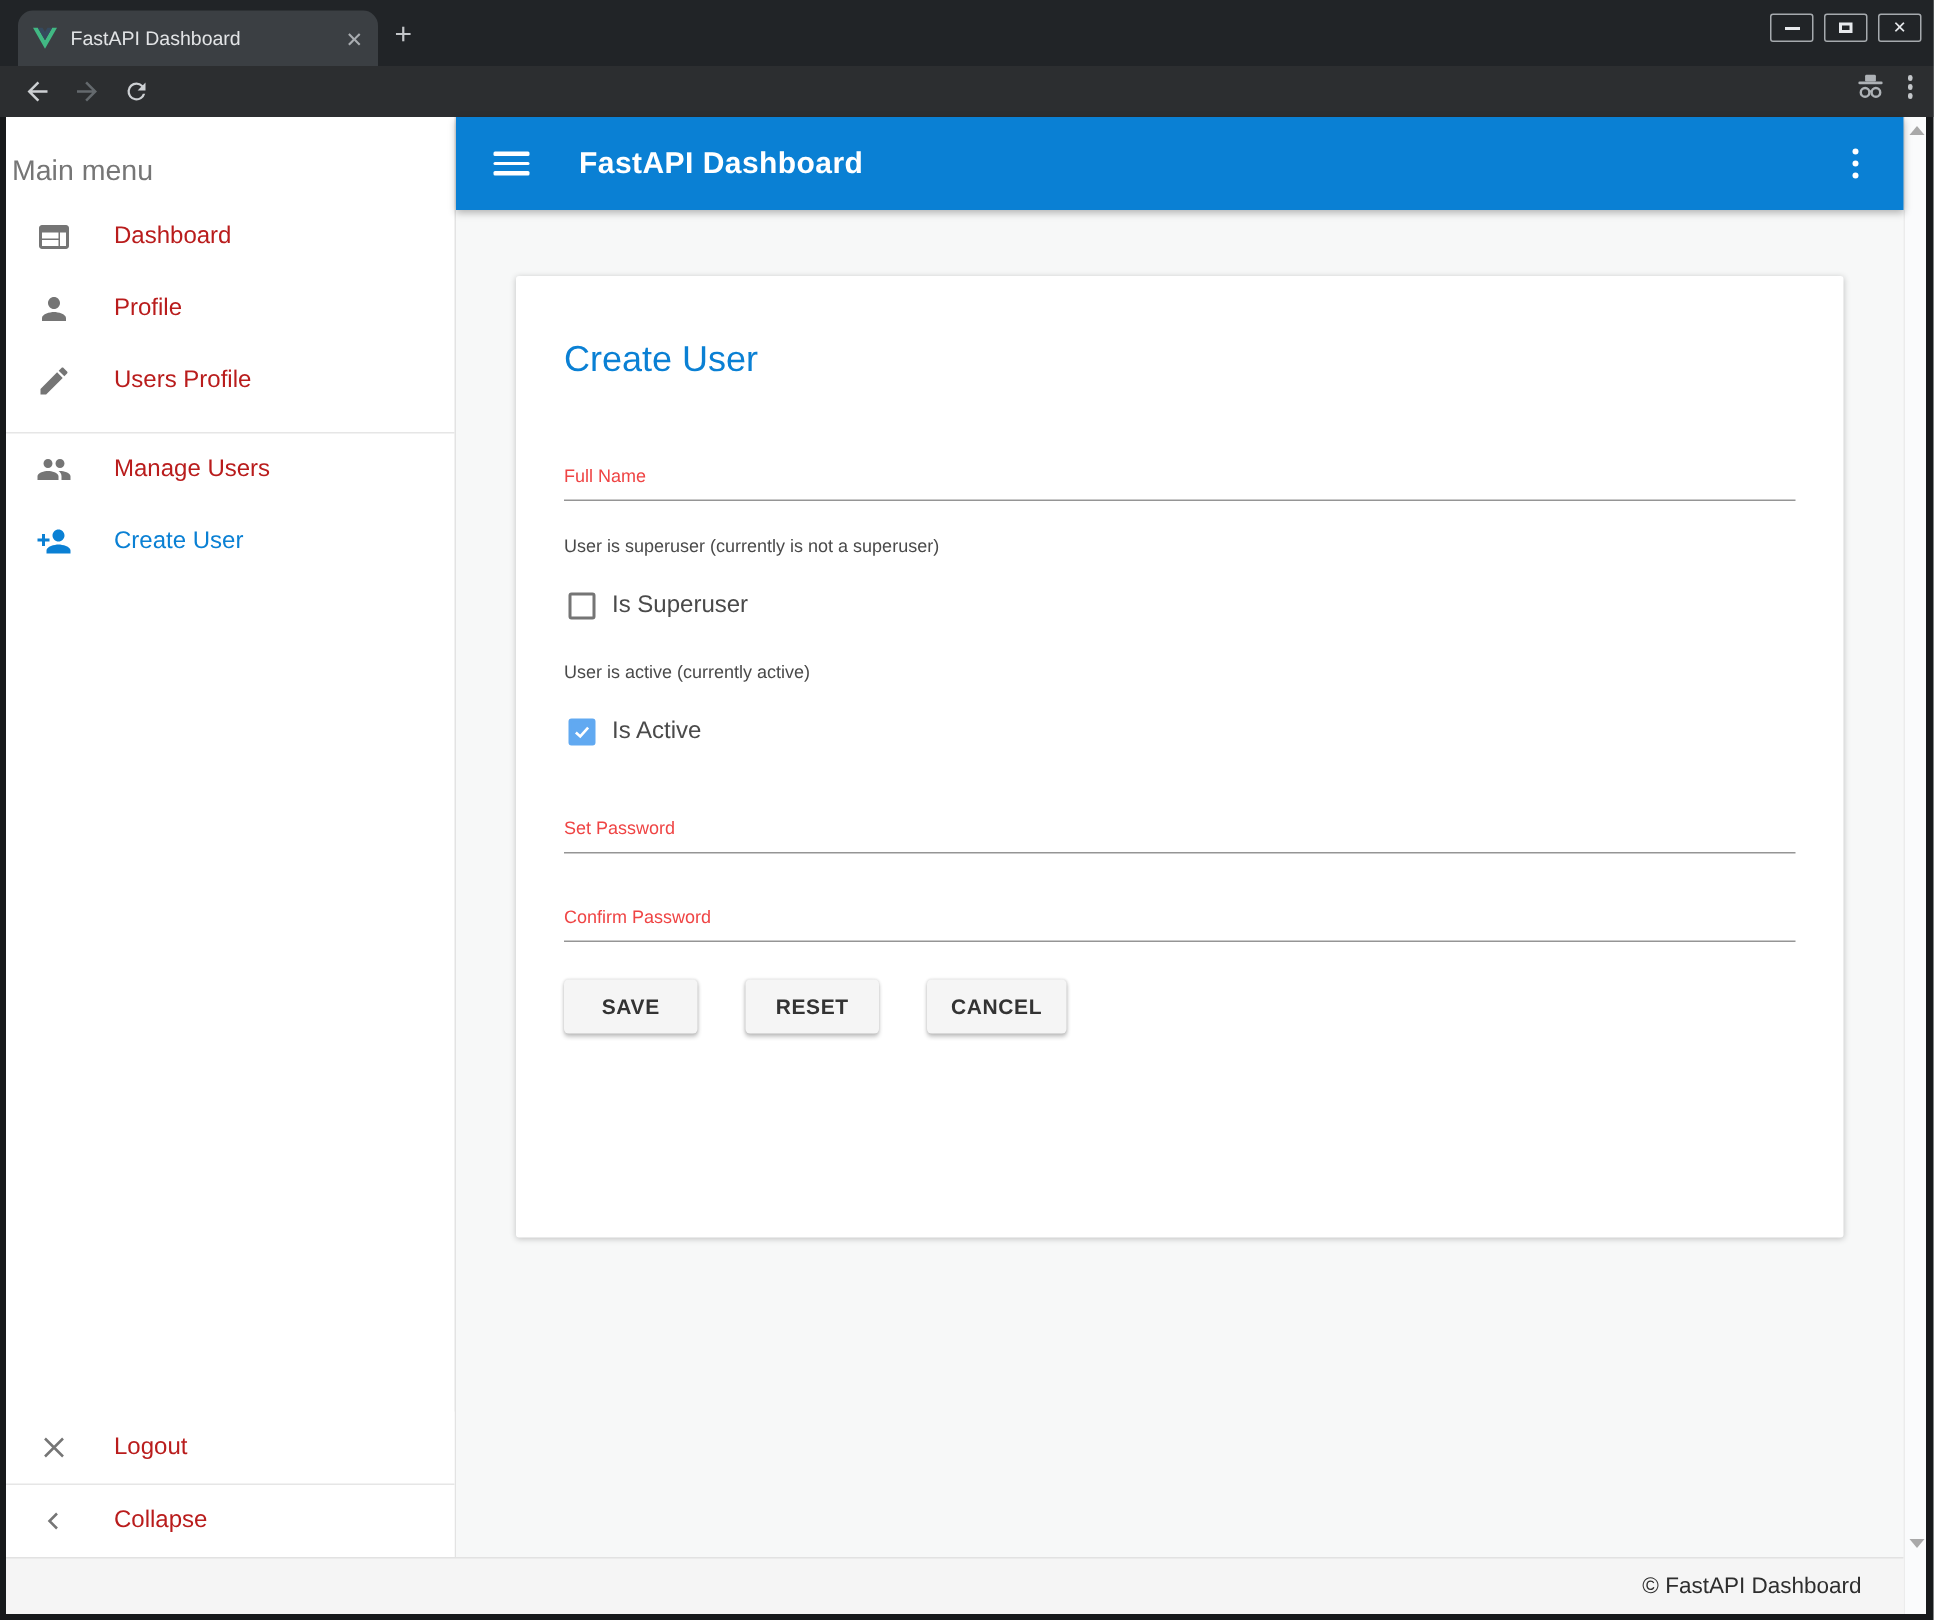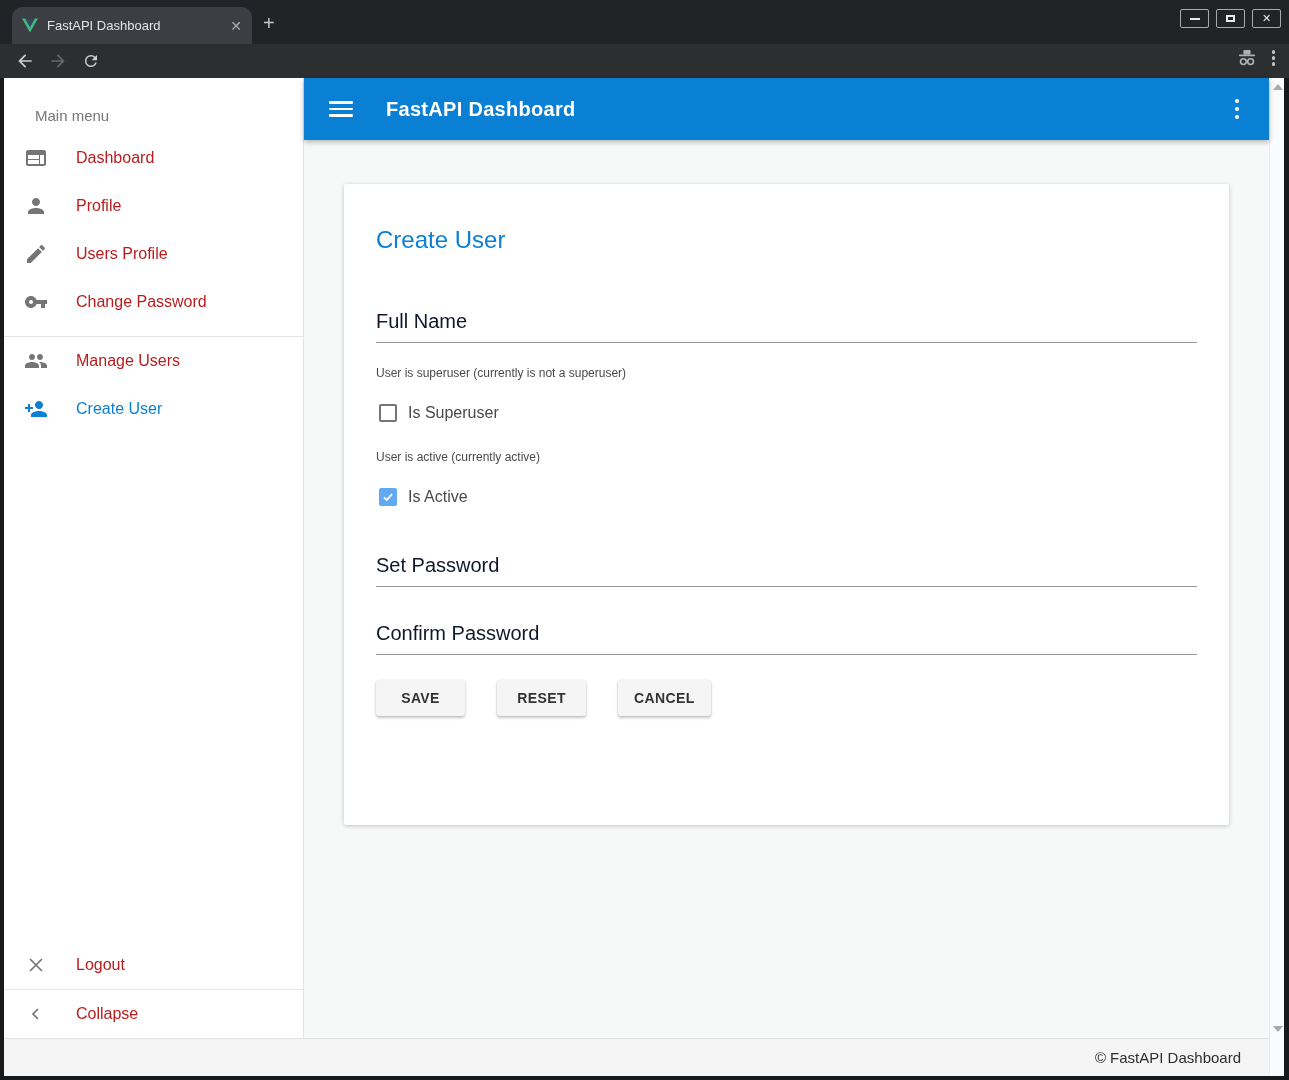--- a/index.html
+++ b/index.html
@@ -37,22 +37,22 @@
   .scrollbar { position:absolute; right:0; top:0; bottom:0; width:15px; background:#fafbfc;
                border-left:1px solid #ececec; }
   .sb-arrow { position:absolute; left:3px; width:0; height:0; border-left:5px solid transparent;
               border-right:5px solid transparent; }
   .sb-up   { top:6px;    border-bottom:6px solid #a9a9a9; }
   .sb-down { bottom:44px; border-top:6px solid #a9a9a9; }
 
   
   #sidebar { position:absolute; left:0; top:0; width:300px; height:960px; background:#ffffff;
              border-right:1px solid #e3e3e3; padding-top:18px; }
-  .side-header { height:38px; display:flex; align-items:center; padding-left:31px;
-                 font-size:15px; color:#767676; }
+  .side-header { height:38px; display:flex; align-items:center; padding-left:4px;
+                 font-size:19px; color:#767676; }
   .side-item { height:48px; display:flex; align-items:center; padding-left:20px; cursor:pointer; }
   .side-item .ico { width:24px; height:24px; }
   .side-item .lbl { margin-left:28px; font-size:16px; color:#b91c1c; }
   .side-item.active .lbl { color:#0a80d4; }
   .side-divider { border-top:1px solid #e6e6e6; margin-top:10px; }
   #sidebar-bottom { position:absolute; left:0; bottom:0; width:299px; background:#fff; }
   #sidebar-bottom .side-divider { margin-top:0; }
 
   
   #appbar { position:absolute; left:300px; top:0; width:965px; height:62px; background:#0a80d4;
@@ -61,21 +61,21 @@
   .burger i { height:2.5px; background:#fff; border-radius:1px; }
   .appbar-title { color:#fff; font-size:20px; font-weight:bold; margin-left:33px; letter-spacing:.3px; }
   .kebab-light { margin-left:auto; margin-right:30px; display:flex; flex-direction:column; gap:3.5px; }
   .kebab-light i { width:4.5px; height:4.5px; border-radius:50%; background:#fff; }
 
   
   #card { position:absolute; left:340px; top:106px; width:885px; height:641px; background:#fff;
           border-radius:2px; box-shadow:0 1px 4px rgba(0,0,0,.22); padding:0 32px; z-index:2; }
   .card-title { margin-top:42px; font-size:24px; color:#0a80d4; font-weight:400; }
   .mfield { border-bottom:1px solid #959595; padding-bottom:9px; }
-  .mfield .plabel { font-size:20px; color:#0f172a; }
+  .mfield .plabel { font-size:12px; color:#ef4444; }
   .f-fullname { margin-top:56px; }
   .f-email    { margin-top:40px; }
   .f-setpw    { margin-top:48px; }
   .f-confpw   { margin-top:35px; }
   .hint { font-size:12px; color:#4a4a4a; }
   .h-super  { margin-top:23px; }
   .h-active { margin-top:28px; }
   .cbrow { display:flex; align-items:center; margin-top:24px; }
   .cbox { width:18px; height:18px; border:2px solid #757575; border-radius:2px; margin-left:3px; }
   .cbox.checked { border-color:#61a9f1; background:#61a9f1; display:flex; align-items:center; justify-content:center; }
@@ -164,26 +164,20 @@
           <path fill="#757575" d="M12 12c2.21 0 4-1.79 4-4s-1.79-4-4-4-4 1.79-4 4 1.79 4 4 4zm0 2c-2.67 0-8 1.34-8 4v2h16v-2c0-2.66-5.33-4-8-4z"></path>
         </svg>
       <span class="lbl">Profile</span>
     </div>
     <div class="side-item">
       <svg class="ico" viewBox="0 0 24 24">
           <path fill="#757575" d="M3 17.25V21h3.75L17.81 9.94l-3.75-3.75L3 17.25zM20.71 7.04c.39-.39.39-1.02 0-1.41l-2.34-2.34c-.39-.39-1.02-.39-1.41 0l-1.83 1.83 3.75 3.75 1.83-1.83z"></path>
         </svg>
       <span class="lbl">Users Profile</span>
     </div>
-    <div class="side-item">
-      <svg class="ico" viewBox="0 0 24 24">
-          <path fill="#757575" d="M12.65 10C11.83 7.67 9.61 6 7 6c-3.31 0-6 2.69-6 6s2.69 6 6 6c2.61 0 4.83-1.67 5.65-4H17v4h4v-4h2v-4H12.65zM7 14c-1.1 0-2-.9-2-2s.9-2 2-2 2 .9 2 2-.9 2-2 2z"></path>
-        </svg>
-      <span class="lbl">Change Password</span>
-    </div>
 
     <div class="side-divider"></div>
 
     <div class="side-item">
       <svg class="ico" viewBox="0 0 24 24">
           <path fill="#757575" d="M16 11c1.66 0 2.99-1.34 2.99-3S17.66 5 16 5c-1.66 0-3 1.34-3 3s1.34 3 3 3zm-8 0c1.66 0 2.99-1.34 2.99-3S9.66 5 8 5C6.34 5 5 6.34 5 8s1.34 3 3 3zm0 2c-2.33 0-7 1.17-7 3.5V19h14v-2.5c0-2.33-4.67-3.5-7-3.5zm8 0c-.29 0-.62.02-.97.05 1.16.84 1.97 1.97 1.97 3.45V19h6v-2.5c0-2.33-4.67-3.5-7-3.5z"></path>
         </svg>
       <span class="lbl">Manage Users</span>
     </div>
     <div class="side-item active">

